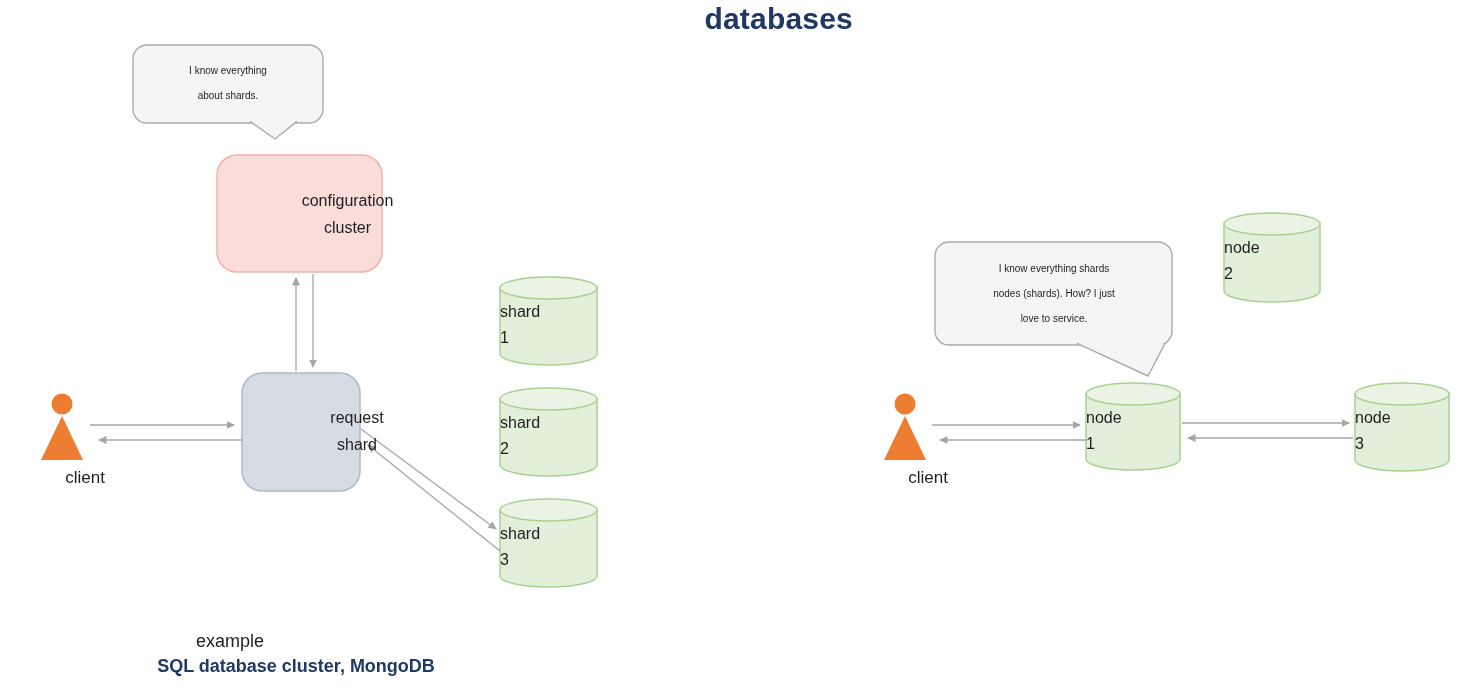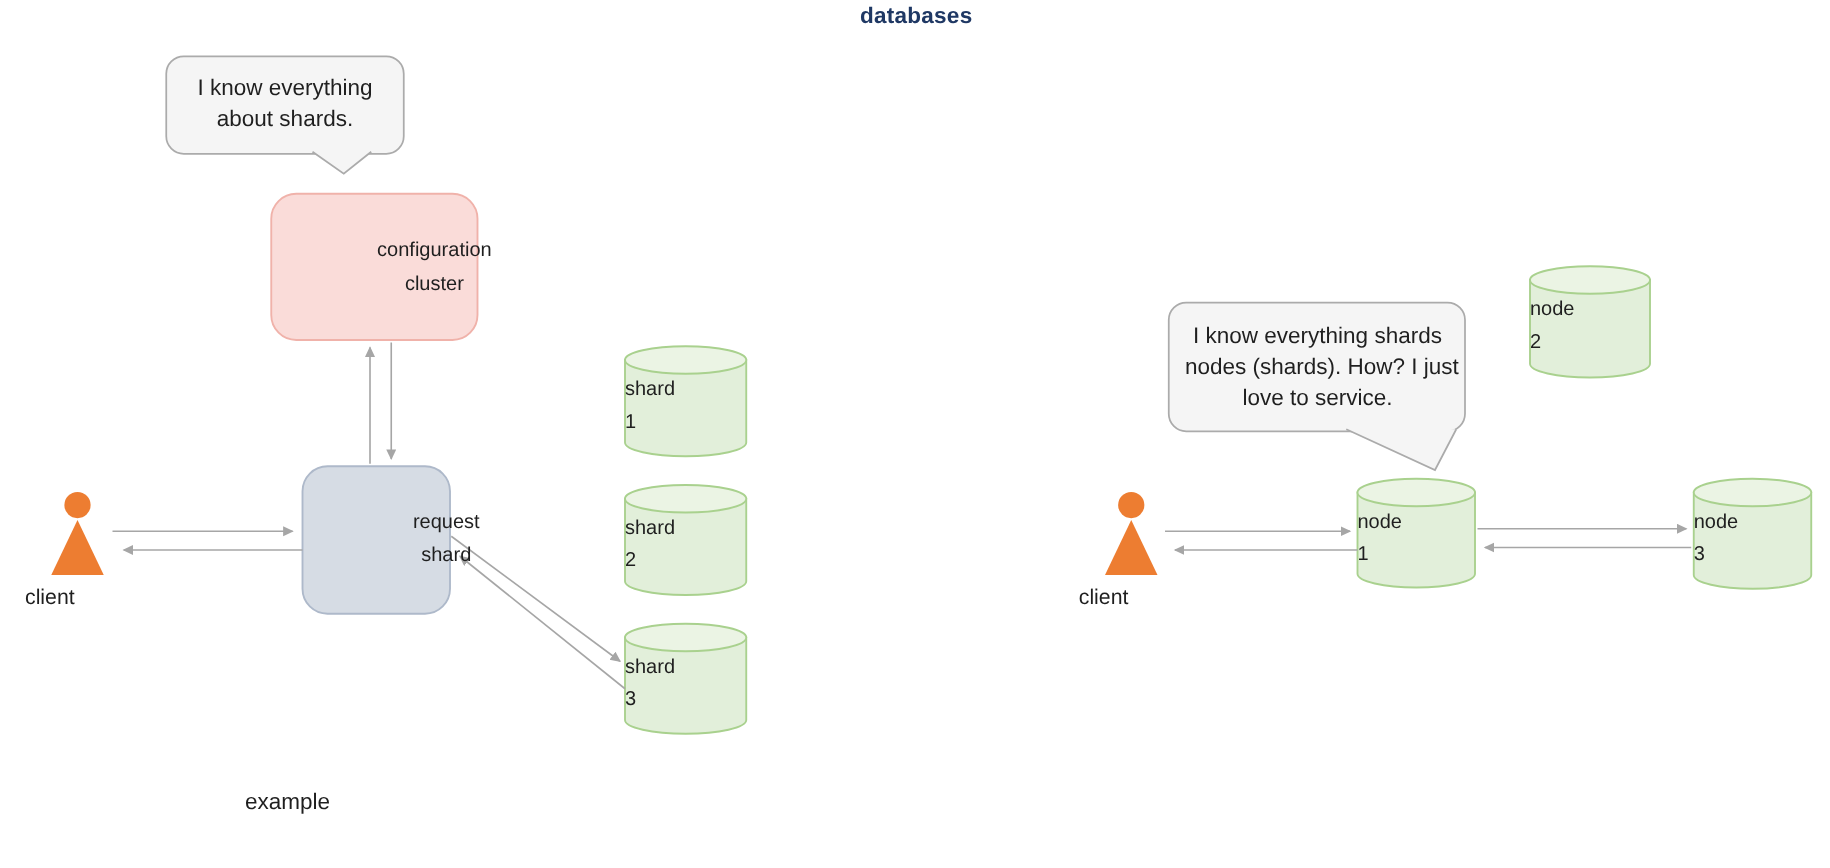--- a/index.html
+++ b/index.html
@@ -10,30 +10,30 @@
     --bubble-fill:#f5f5f5; --bubble-stroke:#ababab; --arrow:#a6a6a6;
   }
   html,body{margin:0;padding:0;background:#fff;}
   .canvas{
     position:relative;width:1464px;height:694px;background:#ffffff;
     font-family:"Liberation Sans",sans-serif;overflow:hidden;
   }
   .layer{position:absolute;left:0;top:0;}
   .abs{position:absolute;}
   .title{
-    font-size:18px;font-weight:700;color:var(--navy);
-    text-align:center;letter-spacing:0.2px;
+    font-size:30px;font-weight:700;color:var(--navy);
+    text-align:right;letter-spacing:0.2px;
   }
   .lbl{color:var(--text);text-align:center;font-size:16px;line-height:27px;padding-left:48px;}
   .lbl span{display:block;}
-  .bubble-text{color:var(--text);text-align:center;font-size:18px;line-height:25px;}
+  .bubble-text{color:var(--text);text-align:center;font-size:10px;line-height:25px;}
   .bubble-text span{display:block;white-space:nowrap;}
   .cyl-label{color:var(--text);text-align:left;font-size:16px;line-height:26px;}
   .cyl-label span{display:block;}
-  .client-label{color:var(--text);text-align:left;font-size:17px;}
+  .client-label{color:var(--text);text-align:right;font-size:17px;}
   .caption1{color:var(--text);text-align:left;font-size:18px;}
   .caption2{color:var(--navy);text-align:center;font-size:18px;font-weight:600;}
   
   .arrow{stroke:var(--arrow);stroke-width:1.3;fill:none;}
   .box-pink{fill:var(--pink-fill);stroke:var(--pink-stroke);stroke-width:1.5;}
   .box-bluegray{fill:var(--bluegray-fill);stroke:var(--bluegray-stroke);stroke-width:1.5;}
   .bubble{fill:var(--bubble-fill);stroke:var(--bubble-stroke);stroke-width:1.4;}
   .cyl-body{fill:var(--green-fill);stroke:var(--green-stroke);stroke-width:1.5;}
   .cyl-top{fill:var(--green-top);stroke:var(--green-stroke);stroke-width:1.5;}
   .person{fill:var(--orange);}
@@ -138,20 +138,21 @@
   <div class="abs cyl-label" style="left:500px;top:410px;width:97px;">
     <span>shard</span>
     <span>2</span>
   </div>
   <div class="abs cyl-label" style="left:500px;top:521px;width:97px;">
     <span>shard</span>
     <span>3</span>
   </div>
 
   <div class="abs caption1" style="left:196px;top:631px;width:200px;">example</div>
+  <div class="abs caption2" style="left:146px;top:656px;width:300px;">SQL database cluster, MongoDB</div>
 
   <div class="abs bubble-text" style="left:948px;top:256px;width:212px;">
     <span>I know everything shards</span>
     <span>nodes (shards). How? I just</span>
     <span>love to service.</span>
   </div>
 
   <div class="abs client-label" style="left:863px;top:468px;width:85px;">client</div>
 
   <div class="abs cyl-label" style="left:1224px;top:235px;width:96px;">

